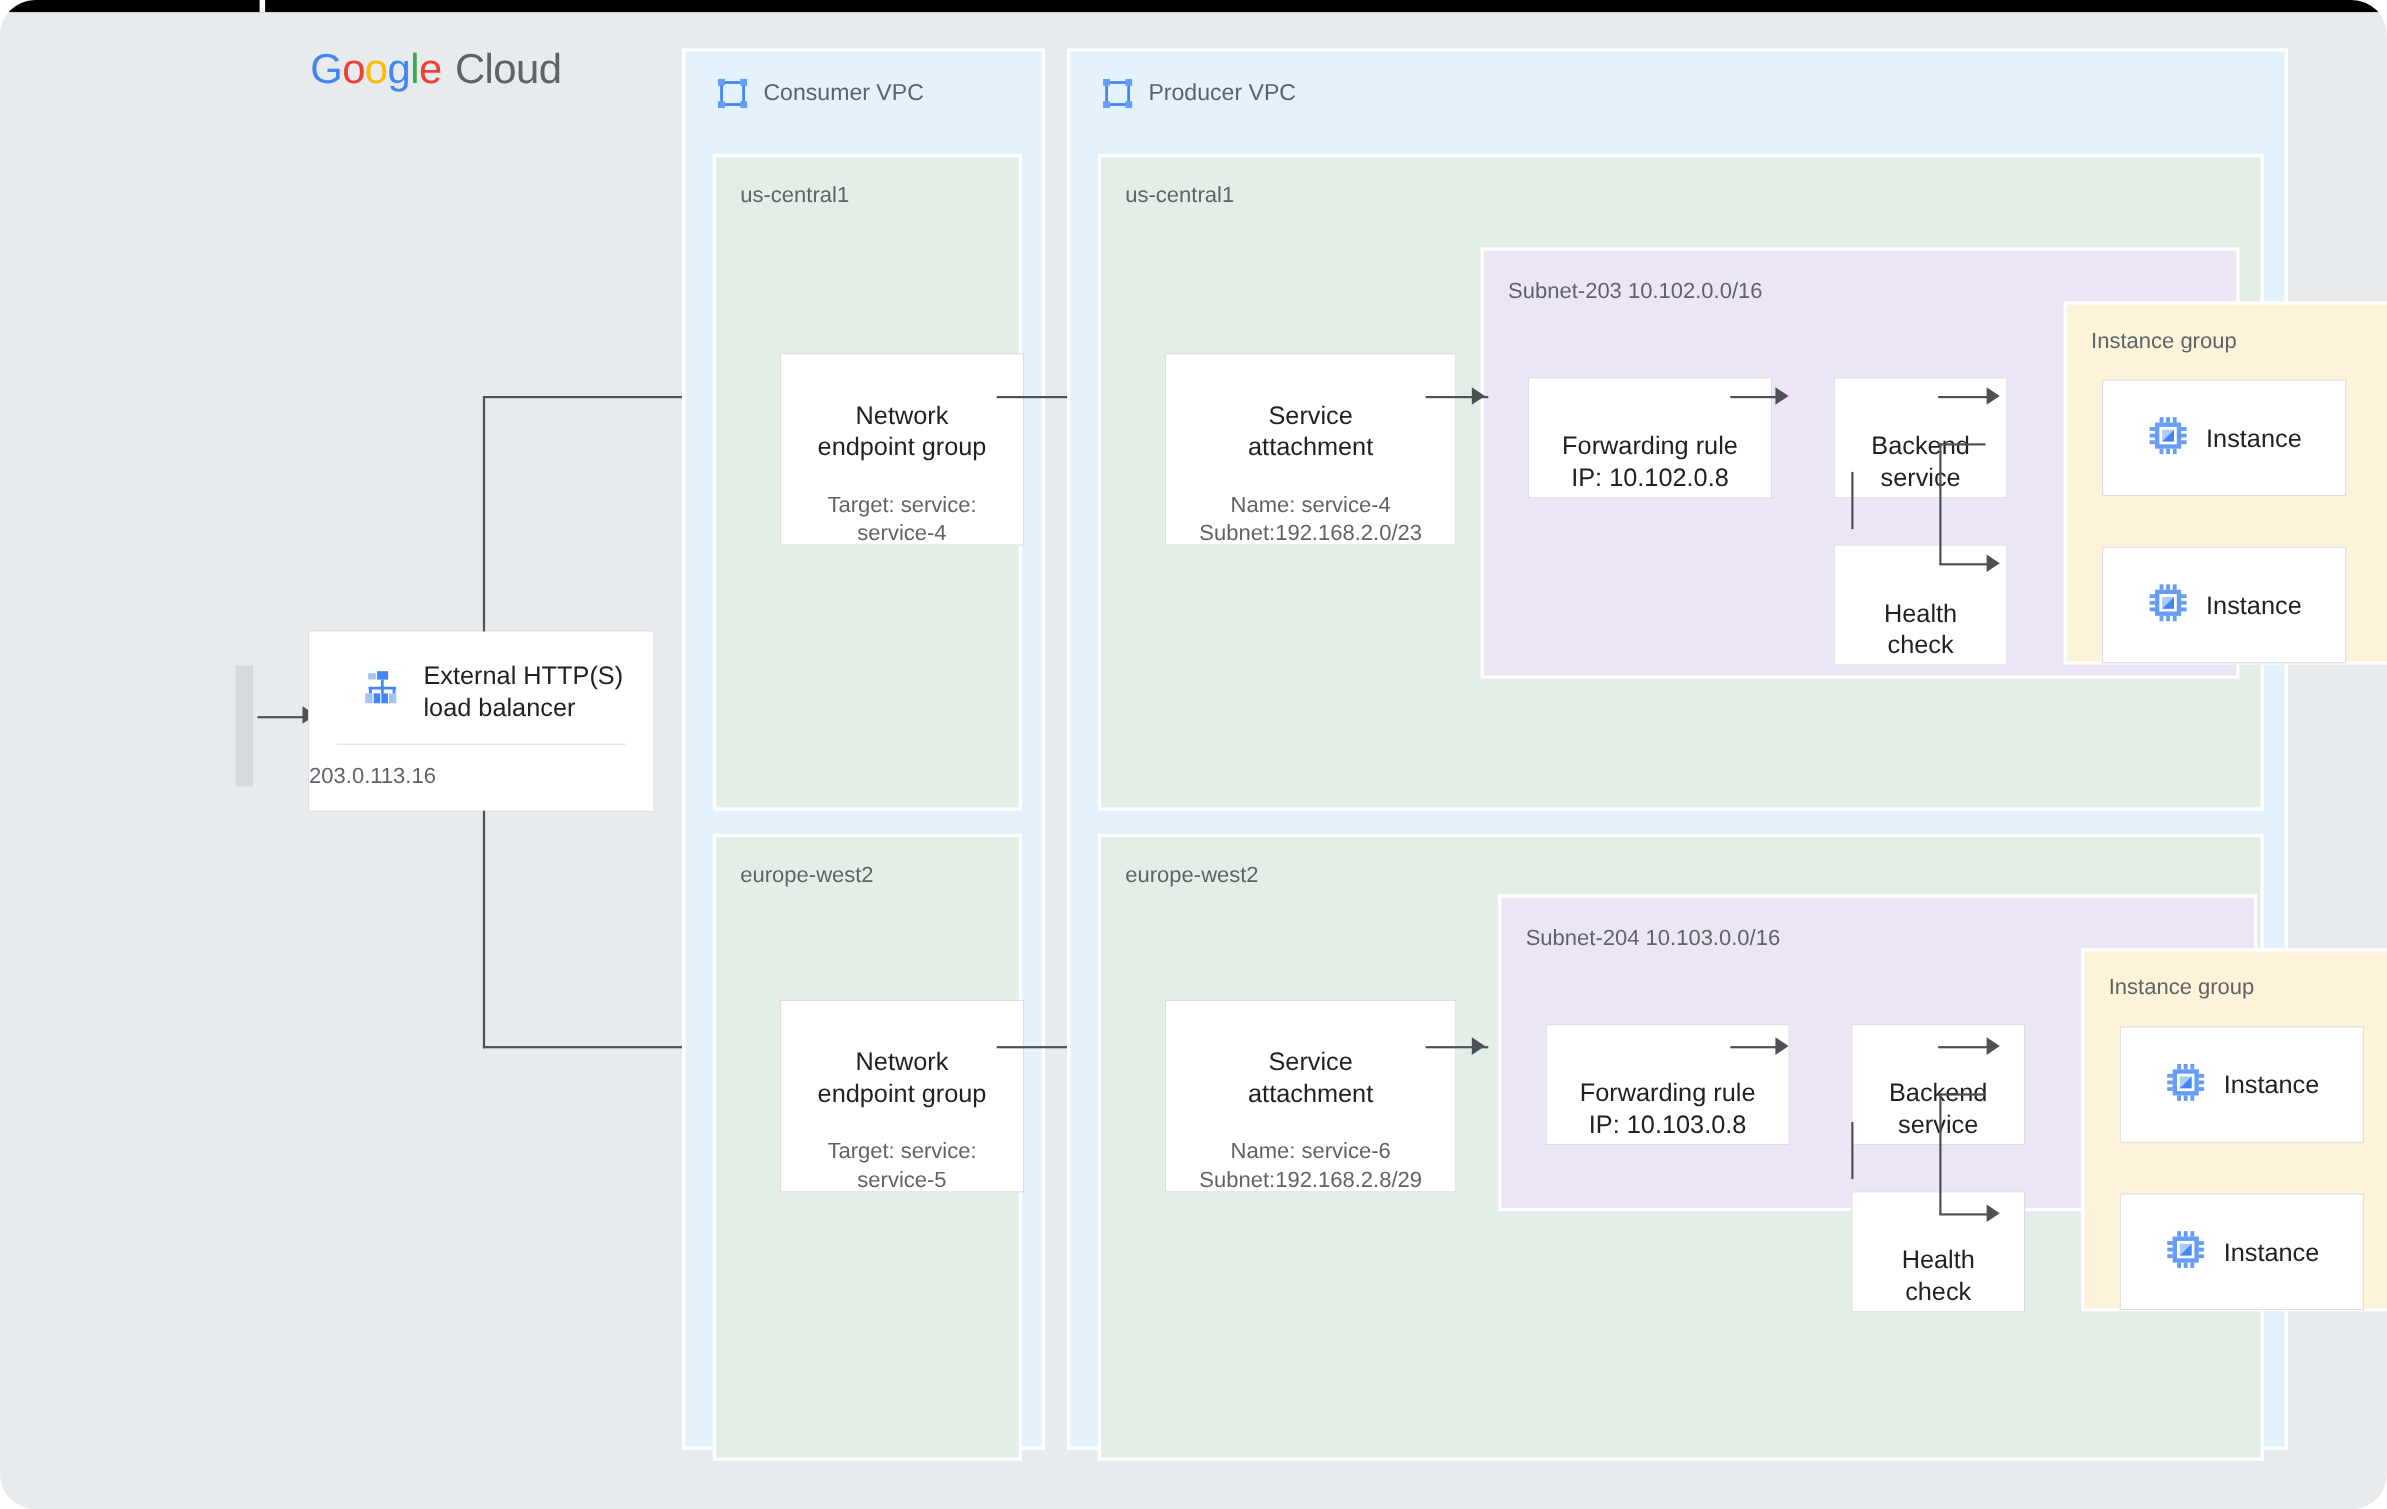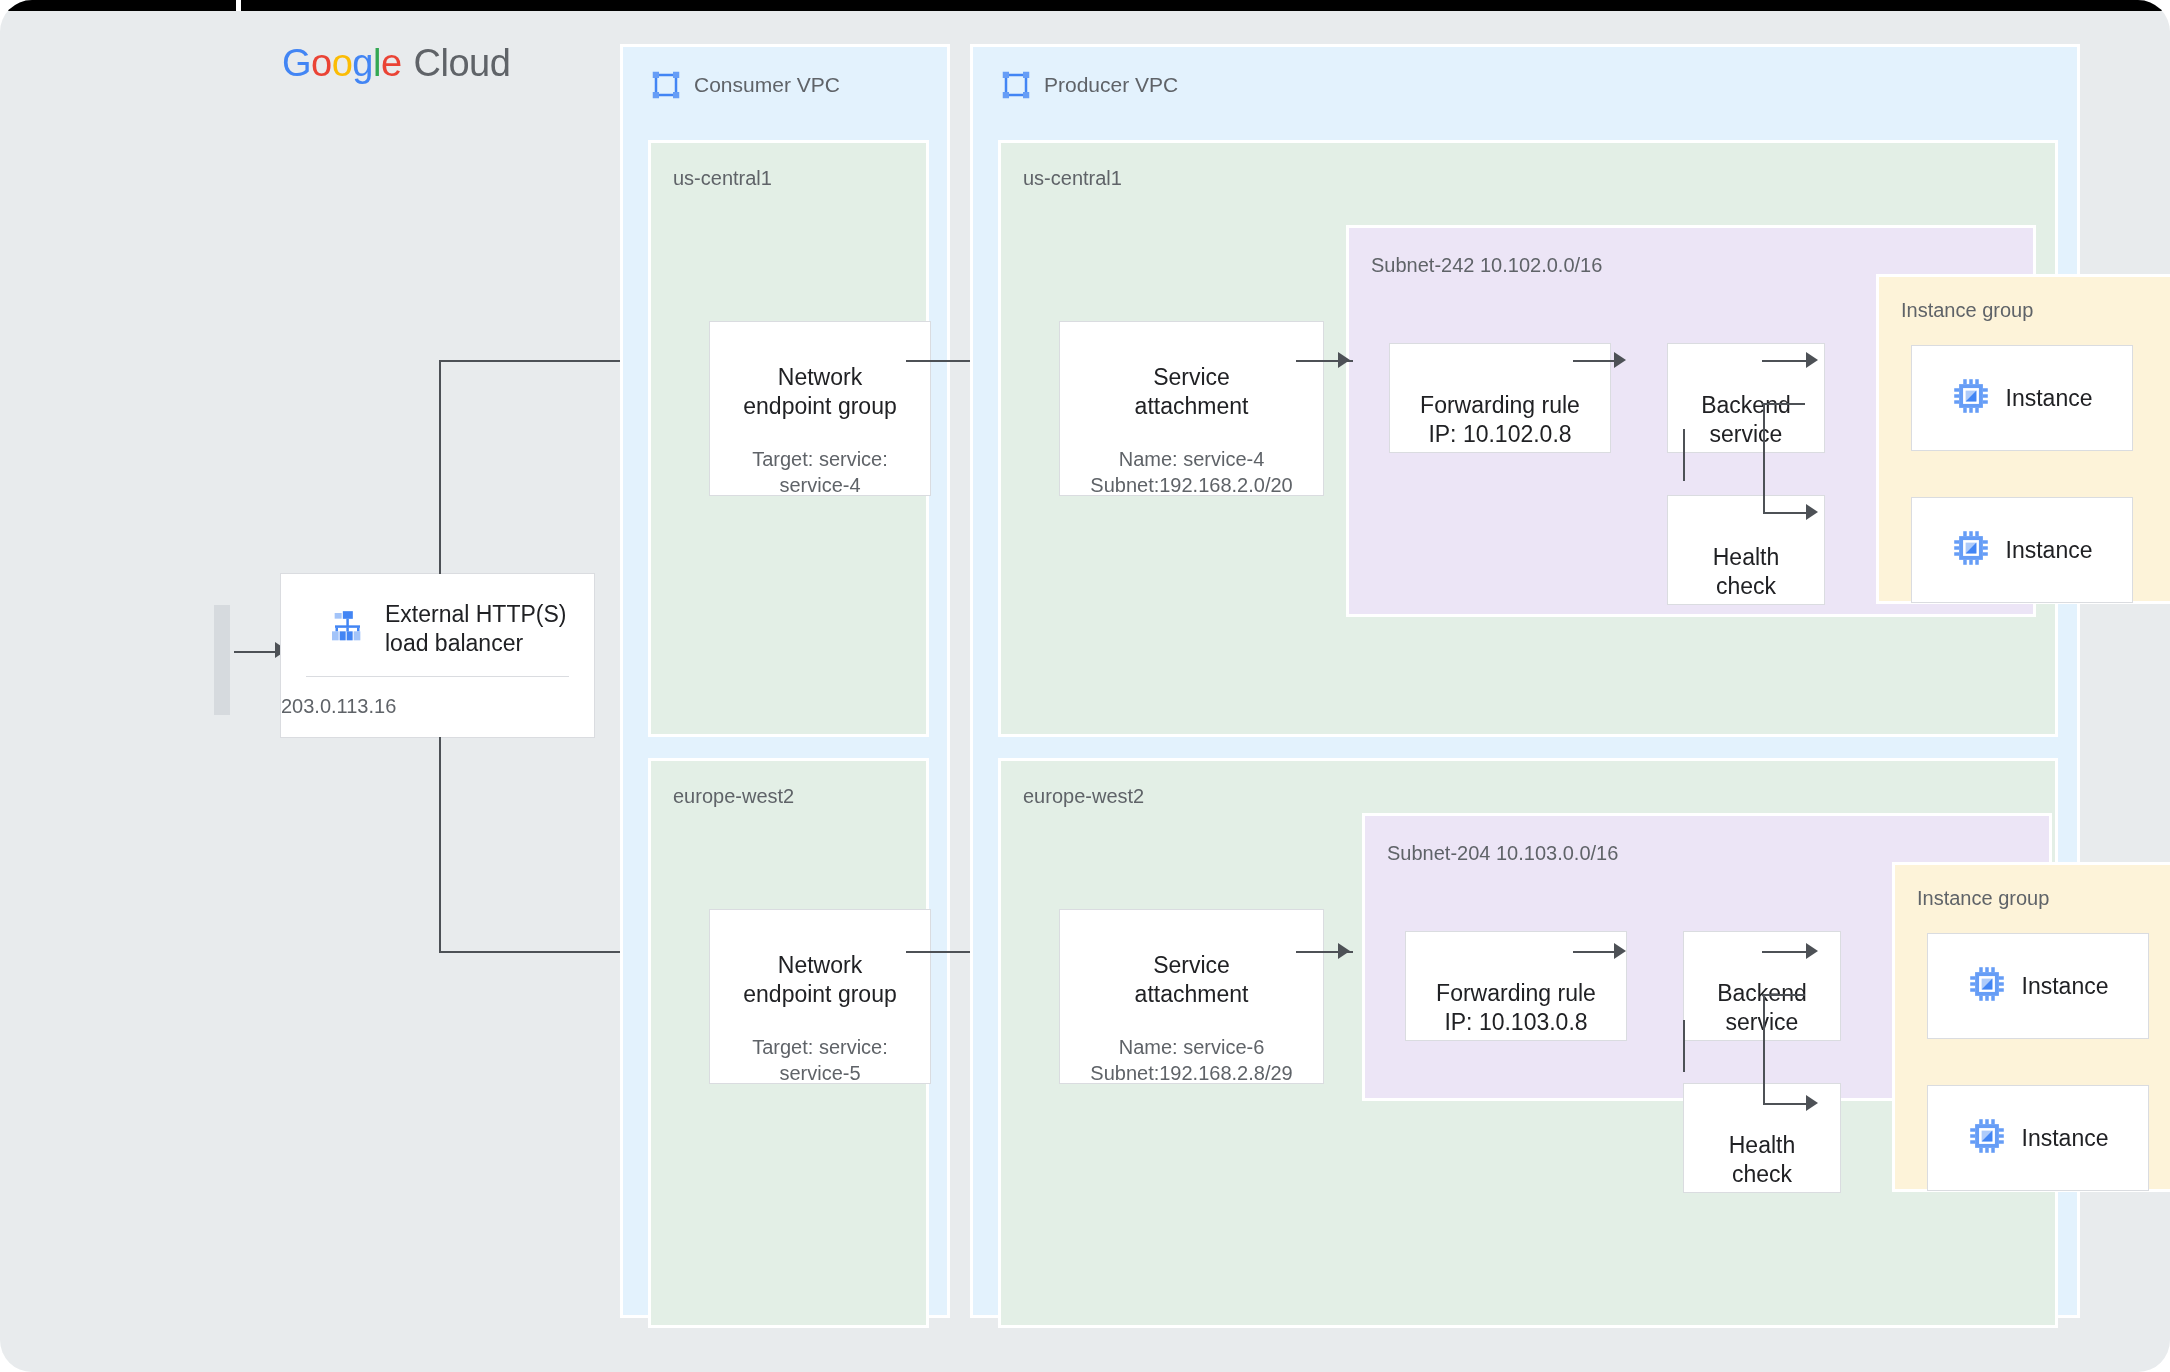--- a/index.html
+++ b/index.html
@@ -299,25 +299,25 @@
     </div>
 
     <div class="region" style="left:25px; top:93px; width:1060px; height:597px;">
       <div class="region-label">us-central1</div>
 
       <div class="node" style="left:58px; top:178px; width:265px; height:175px;">
         <div class="node-title">Service
 attachment</div>
         <div class="node-divider"></div>
         <div class="node-sub">Name: service-4
-Subnet:192.168.2.0/20</div>
+Subnet:192.168.2.0/23</div>
       </div>
 
       <div class="subnet" style="left:345px; top:82px; width:690px; height:392px;">
-        <div class="subnet-label">Subnet-242
+        <div class="subnet-label">Subnet-203
 10.102.0.0/16</div>
 
         <div class="node node-plain" style="left:40px; top:115px; width:222px; height:110px;">
           <div class="node-title">Forwarding rule
 IP: 10.102.0.8</div>
         </div>
 
         <div class="node node-plain" style="left:318px; top:115px; width:158px; height:110px;">
           <div class="node-title">Backend
 service</div>

